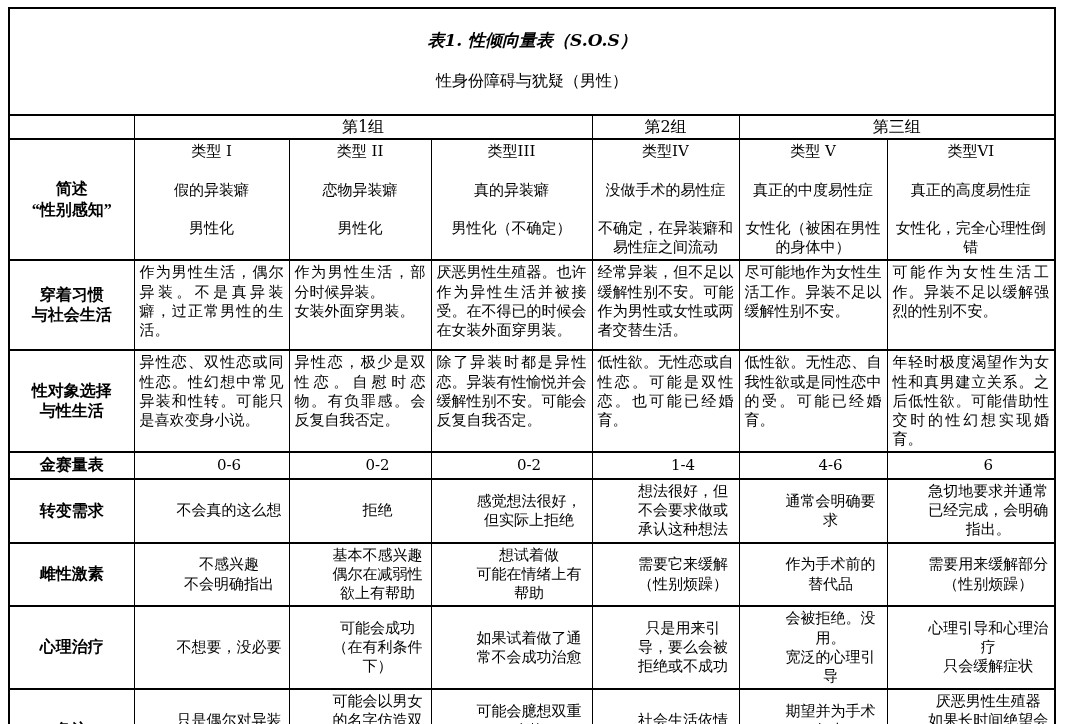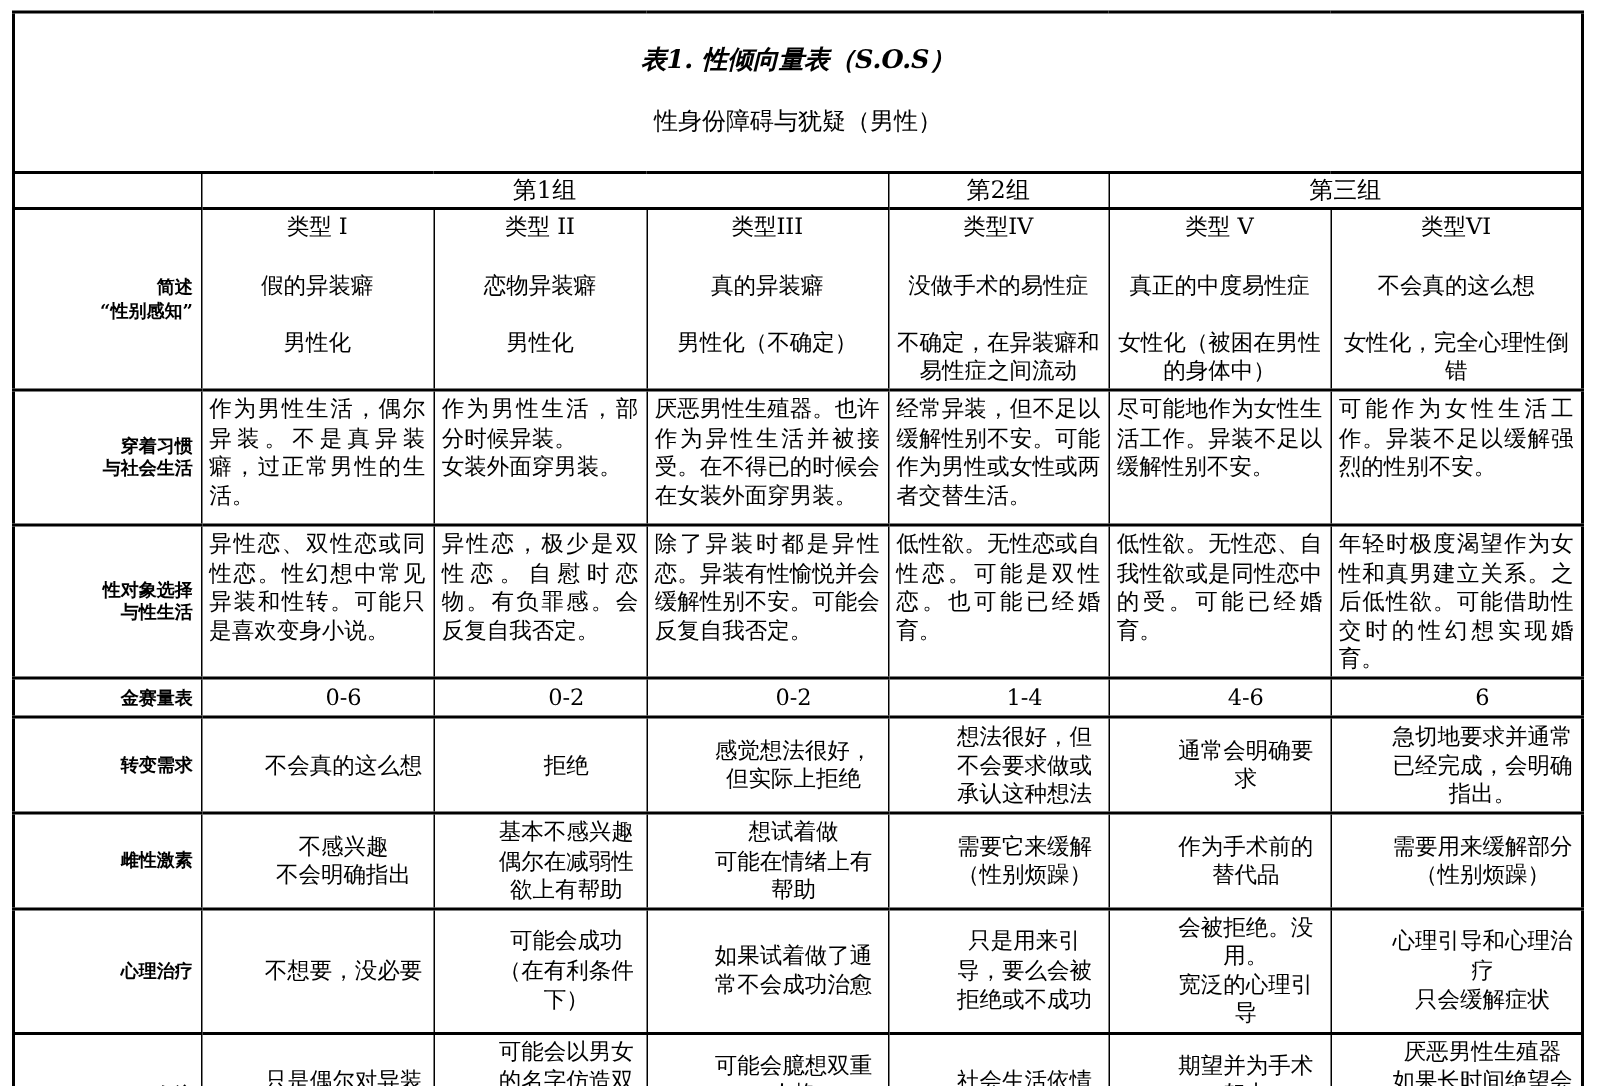--- a/index.html
+++ b/index.html
@@ -21,23 +21,24 @@
     border-bottom-width: 2px;
     padding: 2px 5px;
     font-size: 15px;
     line-height: 1.28;
     white-space: pre-line;
     overflow: hidden;
     word-break: break-all;
   }
   th {
     font-weight: bold;
-    font-size: 12px;
-    text-align: right;
+    font-size: 16px;
+    text-align: center;
     vertical-align: middle;
+    font-family: Liberation Serif, serif;
   }
   
   tr.title-row { height: 44px; }
   tr.title-row td { border-left: none; border-right: none; text-align: center; padding: 2px 0 3px; border-radius: 13px; }
   .t1 { font-weight: bold; font-style: italic; font-size: 17px; }
   .t2 { font-size: 16px; }
   
   tr.group-row { height: 24px; }
   tr.group-row td { text-align: center; font-size: 16px; padding: 1px 18px; vertical-align: middle; }
   
@@ -107,21 +108,21 @@
 没做手术的易性症
 
 不确定，在异装癖和易性症之间流动</td>
         <td>类型 V
 
 真正的中度易性症
 
 女性化（被困在男性的身体中）</td>
         <td>类型VI
 
-不会真的这么想
+真正的高度易性症
 
 女性化，完全心理性倒错</td>
       </tr>
 
       <tr class="r-dressing a-justify">
         <th>穿着习惯
 与社会生活</th>
         <td>作为男性生活，偶尔异装。不是真异装癖，过正常男性的生活。</td>
         <td>作为男性生活，部分时候异装。
 女装外面穿男装。</td>

